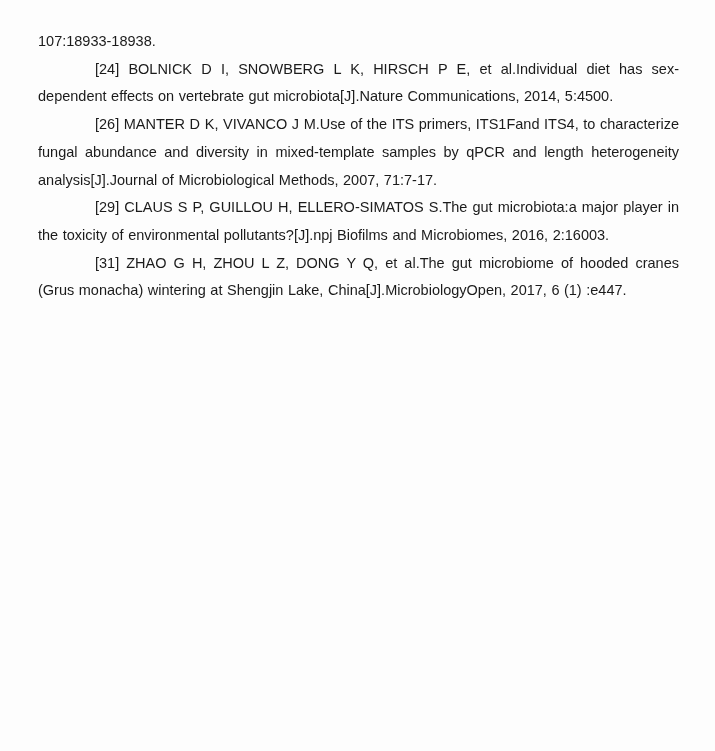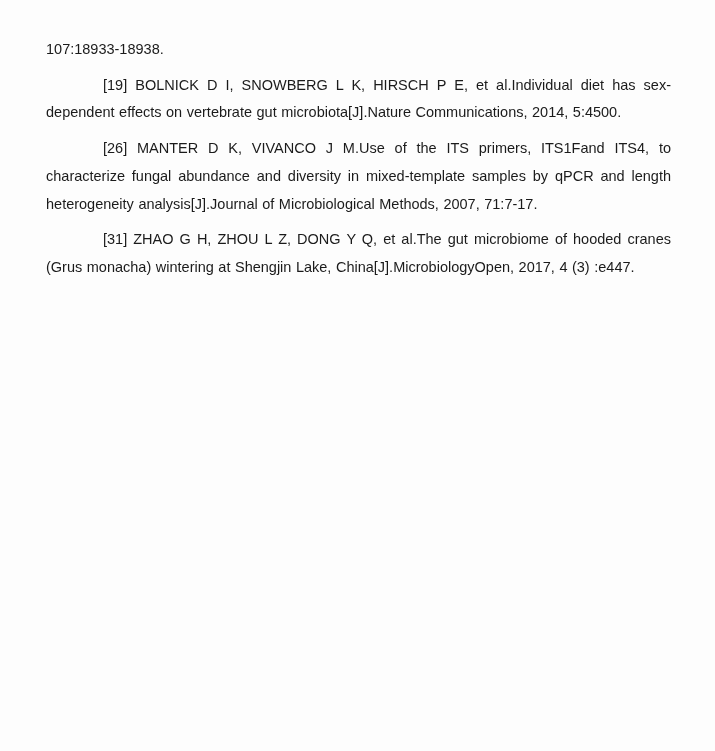--- a/index.html
+++ b/index.html
@@ -15,30 +15,31 @@
     background: #fdfdfd;
     padding: 28px 36px 0 38px;
     overflow: hidden;
     font-family: "Liberation Sans", "DejaVu Sans", sans-serif;
     font-size: 14.5px;
     line-height: 27.7px;
     color: #1b1b1b;
     text-align: justify;
   }
   .doc-page p {
-    margin: 8px;
+    margin: 0;
     padding: 0;
     text-indent: 57px;
     word-spacing: 0.5px;
   }
   .doc-page p.continuation {
     text-indent: 0;
   }
 </style>
 </head>
 <body>
 
 <div class="doc-page">
   <p class="continuation">107:18933-18938.</p>
-  <p>[19] BOLNICK D I, SNOWBERG L K, HIRSCH P E, et al.Individual diet has sex-dependent effects on vertebrate gut microbiota[J].Nature Communications, 2014, 5:4500.</p>
+  <p>[24] BOLNICK D I, SNOWBERG L K, HIRSCH P E, et al.Individual diet has sex-dependent effects on vertebrate gut microbiota[J].Nature Communications, 2014, 5:4500.</p>
   <p>[26] MANTER D K, VIVANCO J M.Use of the ITS primers, ITS1Fand ITS4, to characterize fungal abundance and diversity in mixed-template samples by qPCR and length heterogeneity analysis[J].Journal of Microbiological Methods, 2007, 71:7-17.</p>
-  <p>[31] ZHAO G H, ZHOU L Z, DONG Y Q, et al.The gut microbiome of hooded cranes (Grus monacha) wintering at Shengjin Lake, China[J].MicrobiologyOpen, 2017, 4 (3) :e447.</p>
+  <p>[29] CLAUS S P, GUILLOU H, ELLERO-SIMATOS S.The gut microbiota:a major player in the toxicity of environmental pollutants?[J].npj Biofilms and Microbiomes, 2016, 2:16003.</p>
+  <p>[31] ZHAO G H, ZHOU L Z, DONG Y Q, et al.The gut microbiome of hooded cranes (Grus monacha) wintering at Shengjin Lake, China[J].MicrobiologyOpen, 2017, 6 (1) :e447.</p>
 </div>
 
 </body></html>

